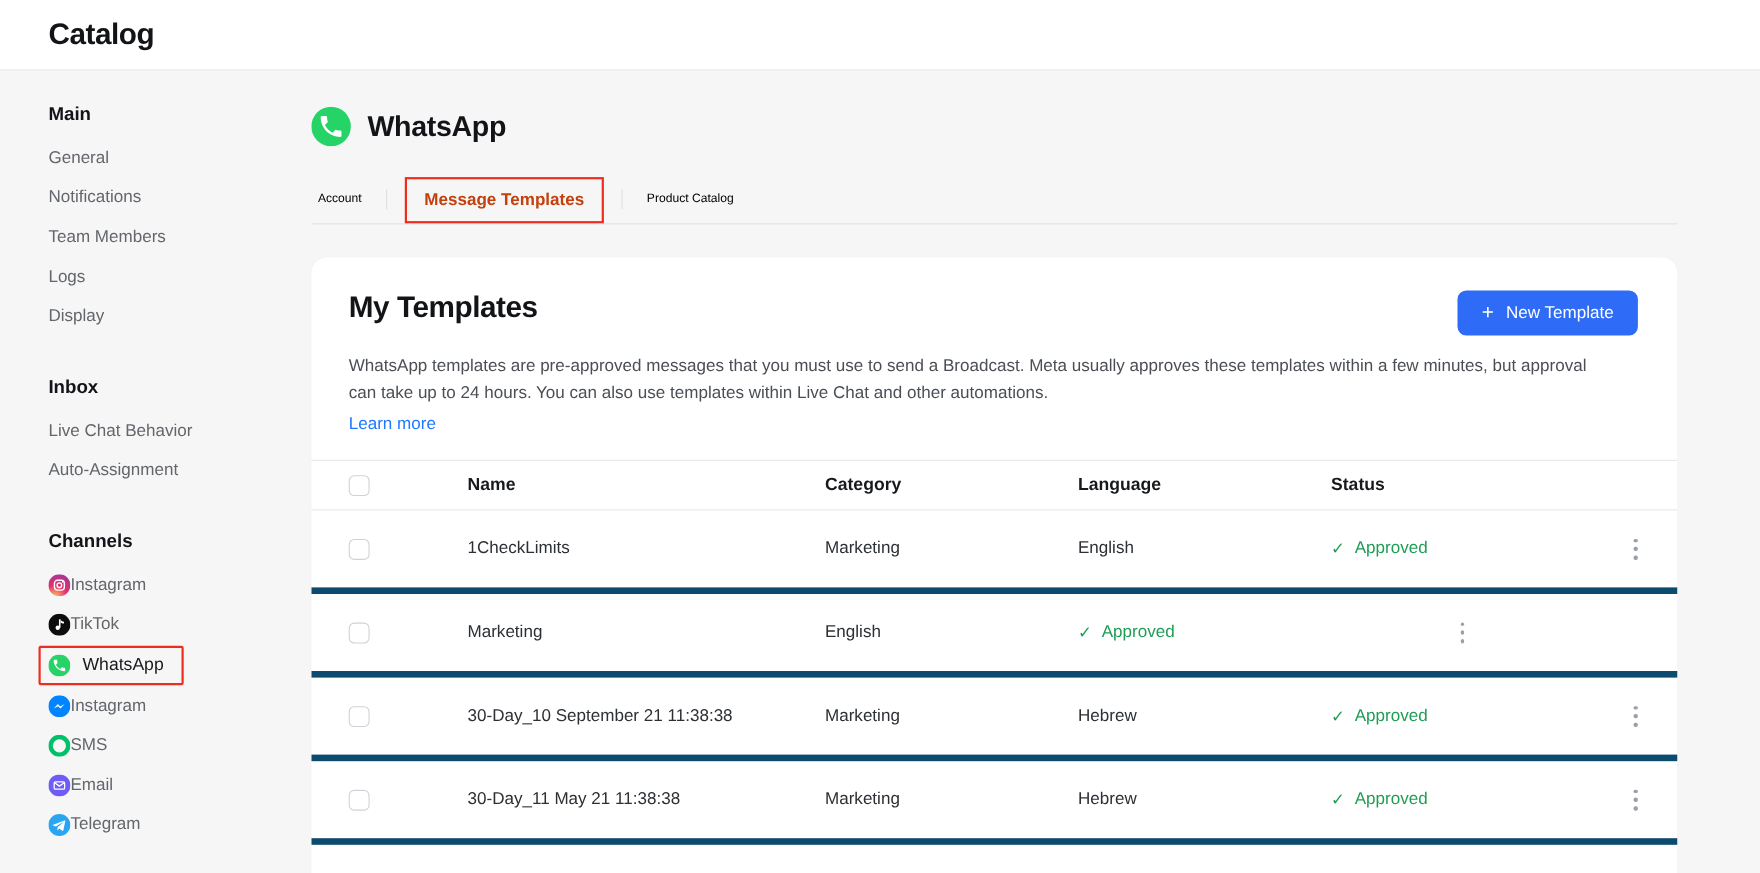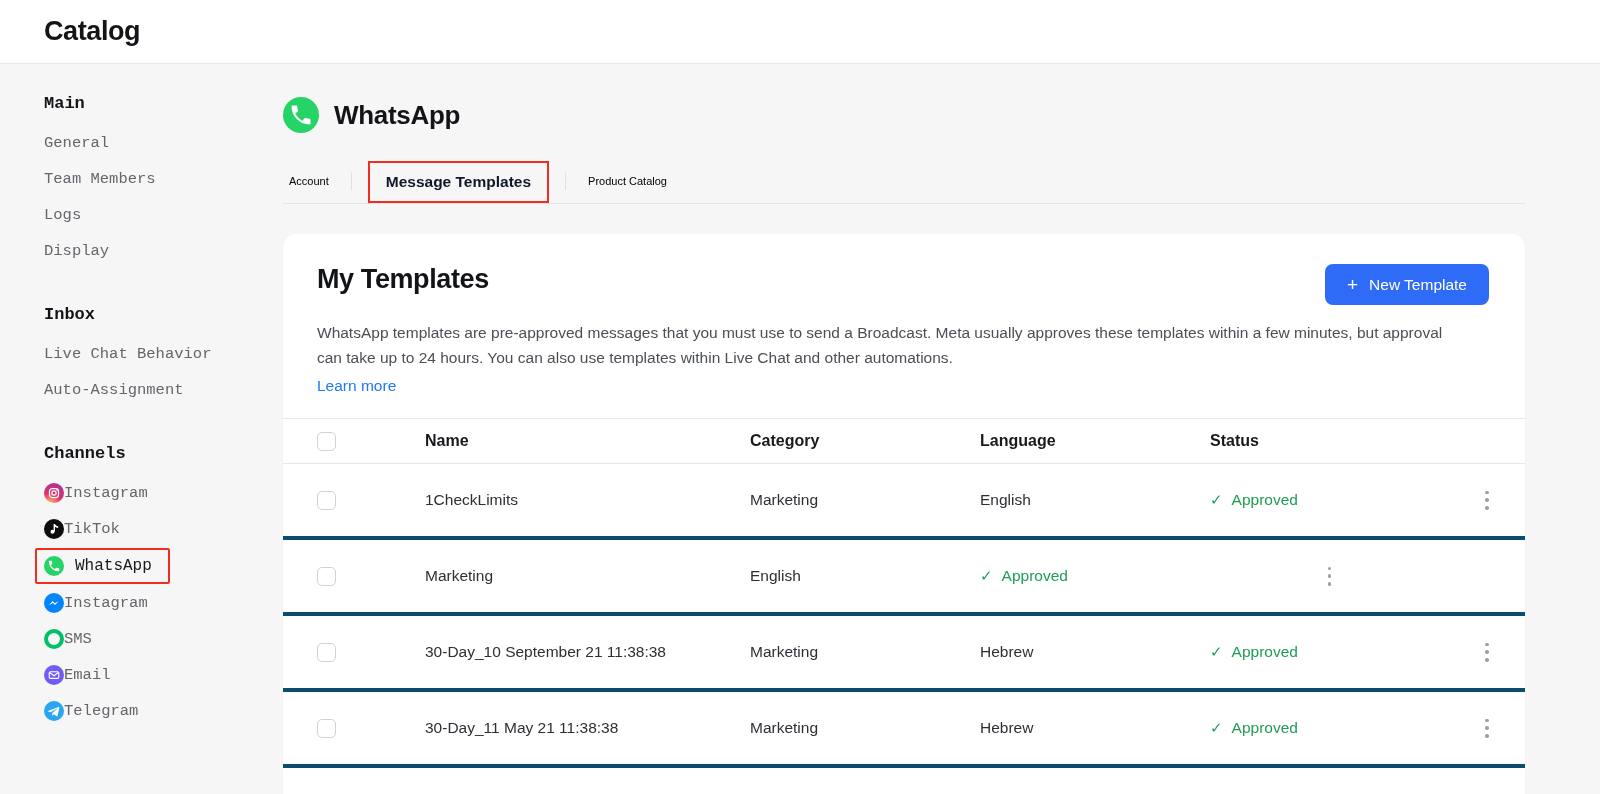--- a/index.html
+++ b/index.html
@@ -13,21 +13,21 @@
   
   .topbar {
     height:64px; background:#ffffff; border-bottom:1px solid #e8e8ea;
     display:flex; align-items:center; padding:0 44px;
   }
   .topbar-title { font-size:27px; font-weight:700; letter-spacing:-0.4px; color:#121417; }
 
   
   .layout { display:flex; height:730px; }
   .sidebar { width:283px; flex-shrink:0; padding:30px 0 0 44px; }
-  .side-section { margin-bottom:36px;font-family:Liberation Mono, monospace; }
+  .side-section { margin-bottom:36px; }
   .side-title { font-size:17px; font-weight:700; color:#121417; margin-bottom:12px; }
   .side-item { font-size:15.5px; color:#63666b; padding:9px 0; cursor:pointer; }
   .channel-item { display:flex; align-items:center; padding:8px 0; font-size:15.5px; color:#63666b; cursor:pointer; }
   .channel-icon { width:20px; height:20px; flex-shrink:0; display:block; }
   .side-redbox {
     display:inline-flex; align-items:center; gap:11px;
     border:2px solid #ee2d20; border-radius:2px;
     padding:6px 16px 6px 7px; margin:1px 0 1px -9px;
   }
   .side-redbox .channel-label { color:#17191c; }
@@ -40,21 +40,21 @@
 
   .tabs {
     display:flex; align-items:center; margin-top:26px;
     border-bottom:1px solid #e3e3e5;
   }
   .tab { font-size:11px; color:#000000; padding:16px 6px; cursor:pointer; }
   .tab-sep { width:1px; height:18px; background:#e0e0e2; margin:0 16px; }
   .tab-redbox {
     border:2px solid #ee2d20; padding:10px 16px; margin-bottom:-1px;
   }
-  .tab-active { font-size:15.5px; font-weight:700; color:#0f172a; cursor:pointer; }
+  .tab-active { font-size:15.5px; font-weight:700; color:#c2410c; cursor:pointer; }
 
   
   .card {
     margin-top:30px; background:#ffffff; border-radius:14px;
     box-shadow:0 1px 2px rgba(20,22,26,0.04);
     min-height:620px; overflow:hidden;
   }
   .card-head { display:flex; justify-content:space-between; align-items:flex-start; padding:30px 36px 0 34px; }
   .card-title { font-size:27px; font-weight:700; color:#121417; letter-spacing:-0.4px; }
   .btn-new {
@@ -69,21 +69,21 @@
   }
   .learn-more { display:inline-block; margin:7px 0 0 34px; font-size:15.5px; color:#1f78ff; cursor:pointer; text-decoration:none; }
 
   
   .table { margin-top:23px; }
   .trow {
     display:grid; grid-template-columns:142px 325px 230px 230px 1fr 76px;
     align-items:center;
   }
   .trow.head { height:46px; border-top:1px solid #e7e7e9; border-bottom:1px solid #e7e7e9; }
-  .trow.data { height:76px; border-bottom:4px solid #0c4a6e; }
+  .trow.data { height:76px; border-bottom:6px solid #0c4a6e; }
   .th { font-size:16px; font-weight:700; color:#17191c; }
   .td { font-size:15.5px; color:#2c3035; }
   .checkbox {
     width:19px; height:19px; margin-left:34px;
     border:1.5px solid #ced3d9; border-radius:5px; background:#fff; cursor:pointer;
   }
   .status { display:flex; align-items:center; gap:9px; color:#1f9d55; font-size:15.5px; }
   .status .check { font-size:15px; }
   .kebab {
     width:24px; height:28px; margin:0 auto; display:flex; flex-direction:column;
@@ -98,20 +98,21 @@
   <div class="topbar-title">Catalog</div>
 </div>
 
 <div class="layout">
 
   <div class="sidebar">
 
     <div class="side-section">
       <div class="side-title">Main</div>
       <div class="side-item">General</div>
+      <div class="side-item">Notifications</div>
       <div class="side-item">Team Members</div>
       <div class="side-item">Logs</div>
       <div class="side-item">Display</div>
     </div>
 
     <div class="side-section">
       <div class="side-title">Inbox</div>
       <div class="side-item">Live Chat Behavior</div>
       <div class="side-item">Auto-Assignment</div>
     </div>

